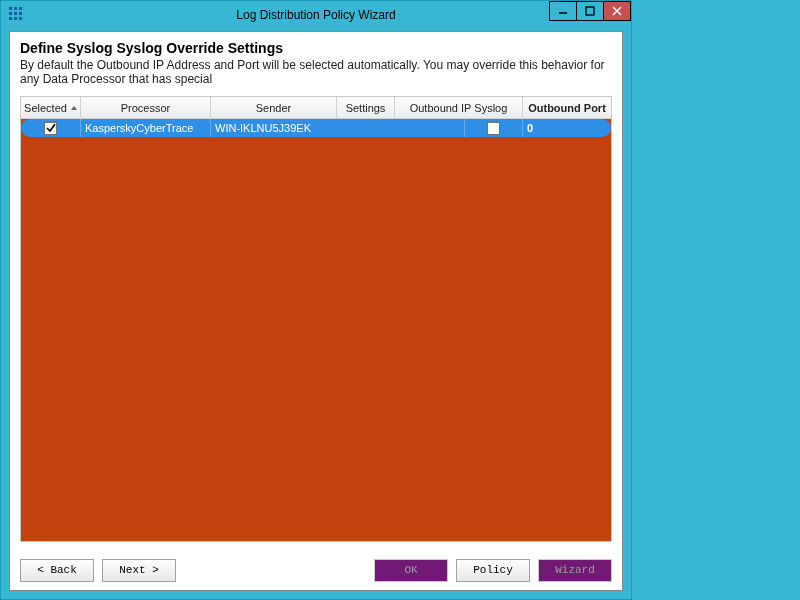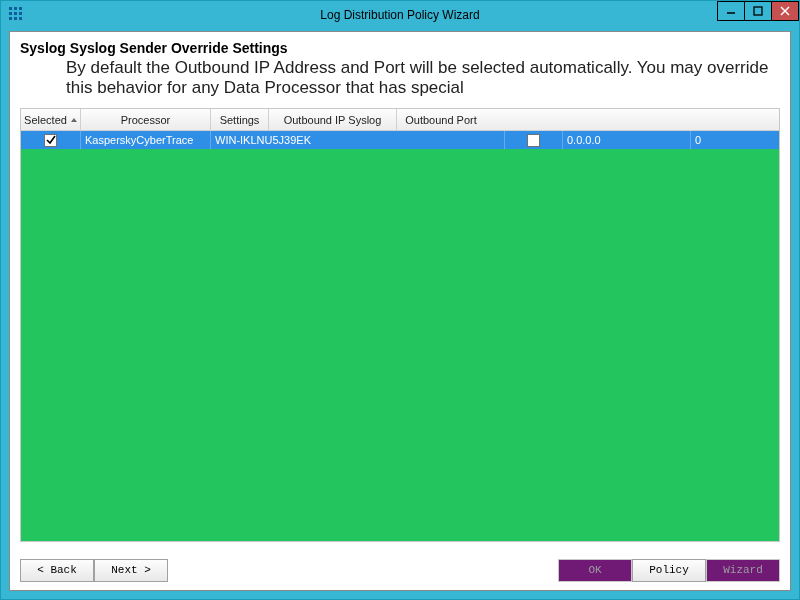--- a/index.html
+++ b/index.html
@@ -6,21 +6,21 @@
   html, body {
     margin: 0; padding: 0;
     width: 800px; height: 600px;
     font-family: "Segoe UI", Tahoma, sans-serif;
     font-size: 12px;
     background: #37b7d4;
     overflow: hidden;
     color: #000;
   }
   .window {
-    width: 800px; height: 600px;
+    width: 632px; height: 600px;
     position: relative;
     background: #37b7d4;
     border: 1px solid #1a9bb8;
   }
   .titlebar {
     height: 28px;
     background: #37b7d4;
     display: flex;
     align-items: center;
     position: relative;
@@ -76,29 +76,28 @@
   }
   .header-block {
     padding: 8px 10px 6px 10px;
   }
   .header-title {
     font-weight: bold;
     font-size: 14px;
     margin-bottom: 2px;
   }
   .header-desc {
-    font-size: 17px;
+    font-size: 12px;
     color: #222;
-    margin-left: 46px;
   }
   .grid-wrap {
     flex: 1;
     margin: 4px 10px 8px 10px;
     border: 1px solid #c8c8c8;
-    background: #22c55e;
+    background: #c2410c;
     position: relative;
     overflow: hidden;
   }
   .grid-header {
     display: flex;
     height: 22px;
     background: linear-gradient(#fdfdfd, #ececec);
     border-bottom: 1px solid #d0d0d0;
     font-size: 11px;
   }
@@ -115,28 +114,29 @@
     border-left: 3px solid transparent;
     border-right: 3px solid transparent;
     border-bottom: 4px solid #666;
     margin-left: 4px;
   }
   .col-selected { width: 60px; }
   .col-receiver { width: 130px; }
   .col-sender   { flex: 1; }
   .col-override { width: 58px; }
   .col-ip       { width: 128px; }
-  .col-port     { width: 88px; border-right: none; }
+  .col-port     { width: 88px; border-right: none; font-weight: bold; }
   .grid-row {
     display: flex;
     height: 18px;
     font-size: 11px;
     align-items: center;
     background: #2f8fe6;
     color: #fff;
+    border-radius: 9px;
   }
   .cell {
     height: 100%;
     display: flex;
     align-items: center;
     padding: 0 4px;
     border-right: 1px solid rgba(255,255,255,0.25);
     overflow: hidden;
     white-space: nowrap;
   }
@@ -166,21 +166,21 @@
     font-size: 11px;
     font-family: Liberation Mono, monospace;
     padding: 0 8px;
     cursor: default;
   }
   .btn.disabled {
     color: #9d9d9d;
     border-color: #c8c8c8;
     background: #701a75;
   }
-  .btn + .btn { }
+  .btn + .btn { margin-left: 8px; }
   .spacer { flex: 1; }
 </style>
 </head>
 <body>
 
 <div class="window">
 
   <div class="titlebar">
     <div class="app-icon">
       <span></span>
@@ -210,47 +210,47 @@
             <line x1="1" y1="1" x2="9" y2="9" stroke="#fff" stroke-width="1.5"></line>
             <line x1="9" y1="1" x2="1" y2="9" stroke="#fff" stroke-width="1.5"></line>
           </svg>
       </div>
     </div>
   </div>
 
   <div class="client">
 
     <div class="header-block">
-      <div class="header-title">Syslog Syslog Sender Override Settings</div>
+      <div class="header-title">Define Syslog Syslog Override Settings</div>
       <div class="header-desc">By default the Outbound IP Address and Port will be selected automatically.  You may override this behavior for any Data Processor that has special</div>
     </div>
 
     <div class="grid-wrap">
       <div class="grid-header">
         <div class="gh sort col-selected">Selected</div>
         <div class="gh col-receiver">Processor</div>
+        <div class="gh col-sender">Sender</div>
         <div class="gh col-override">Settings</div>
         <div class="gh col-ip">Outbound IP Syslog</div>
         <div class="gh col-port">Outbound Port</div>
       </div>
 
       <div class="grid-row">
         <div class="cell center col-selected">
           <div class="chk checked">
             <svg viewBox="0 0 10 10">
                 <polyline points="1,5 4,8 9,1" fill="none" stroke="#000" stroke-width="1.6"></polyline>
               </svg>
           </div>
         </div>
         <div class="cell col-receiver">KasperskyCyberTrace</div>
         <div class="cell col-sender">WIN-IKLNU5J39EK</div>
         <div class="cell center col-override">
           <div class="chk"></div>
         </div>
-        <div class="cell col-ip">0.0.0.0</div>
         <div class="cell col-port">0</div>
       </div>
     </div>
 
     <div class="button-bar">
       <button class="btn">&lt; Back</button>
       <button class="btn">Next &gt;</button>
       <div class="spacer"></div>
       <button class="btn disabled">OK</button>
       <button class="btn">Policy</button>

